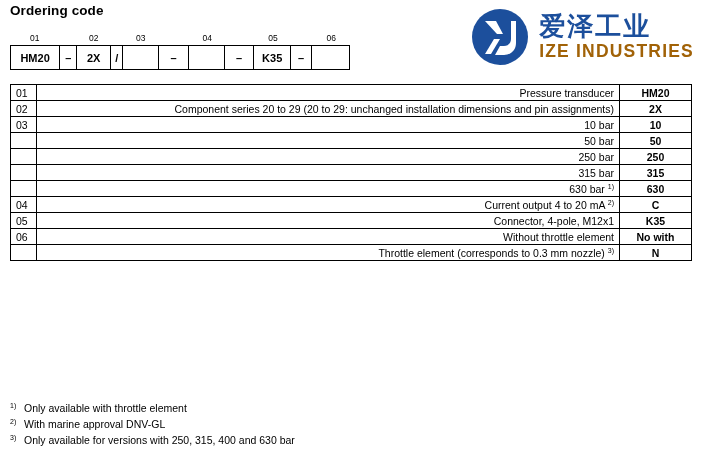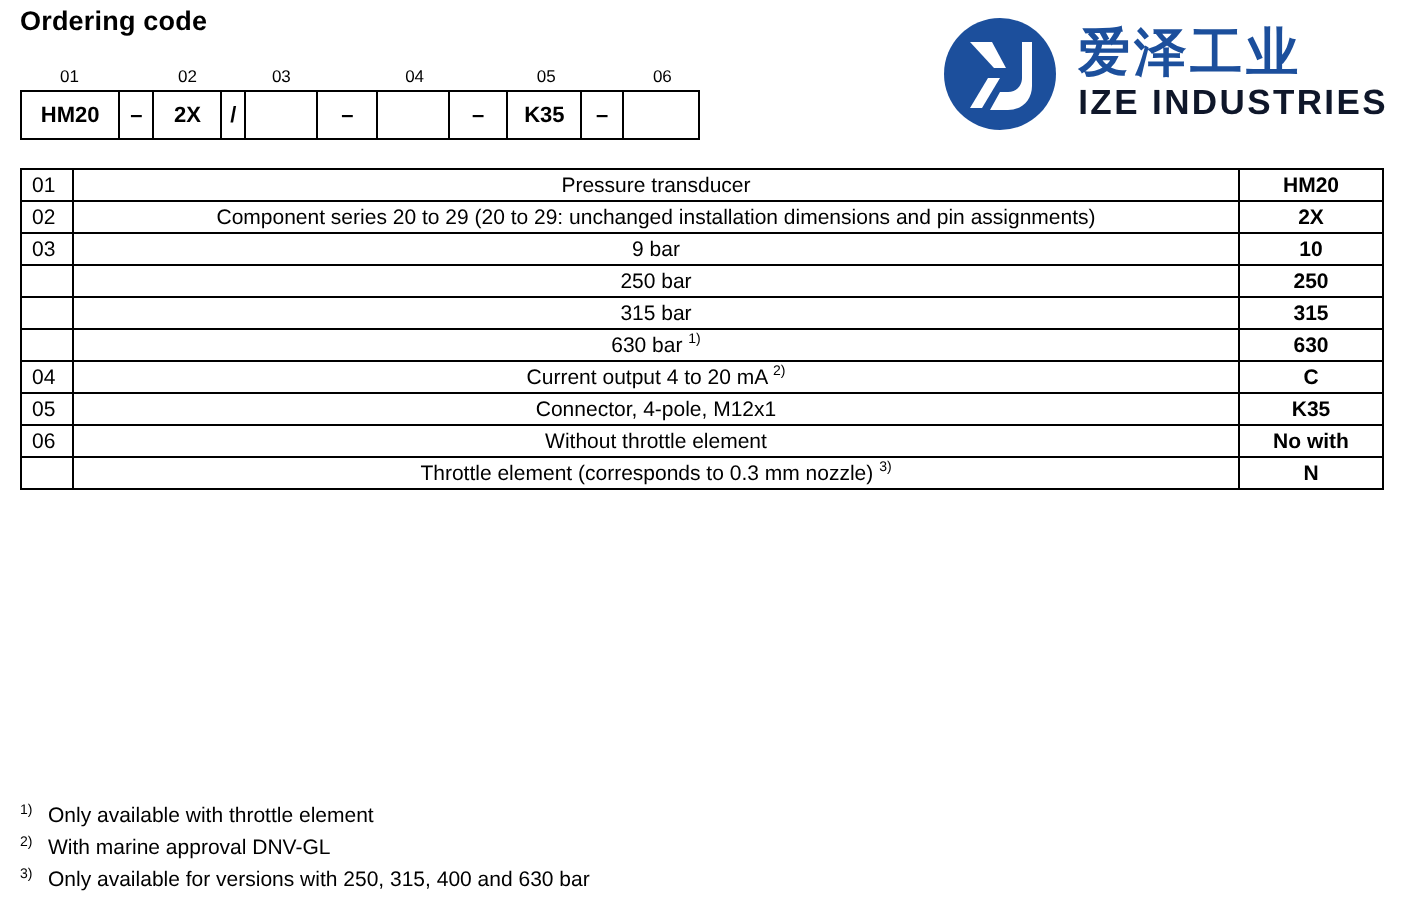--- a/index.html
+++ b/index.html
@@ -54,21 +54,21 @@
   }
   .logo-cn {
     font-size: 26px;
     font-weight: bold;
     color: #1c4f9c;
     letter-spacing: 2px;
   }
   .logo-en {
     font-size: 17.5px;
     font-weight: bold;
-    color: #0f172a;
+    color: #a16207;
     letter-spacing: 1.2px;
     margin-top: 2px;
   }
 
   
   .codebar {
     position: absolute;
     left: 10px;
     top: 30px;
     width: 340px;
@@ -137,21 +137,21 @@
     padding: 1px 5px;
     vertical-align: middle;
     box-sizing: border-box;
   }
   td.pos {
     width: 26px;
     text-align: left;
     padding-left: 5px;
   }
   td.desc {
-    text-align: center;
+    text-align: right;
   }
   td.code {
     width: 72px;
     text-align: center;
     font-weight: bold;
   }
   td.blank-pos { border-top: none; }
   sup { font-size: 7px; vertical-align: super; line-height: 0; }
 
   
@@ -223,22 +223,27 @@
         <td class="code">HM20</td>
       </tr>
       <tr>
         <td class="pos">02</td>
         <td class="desc">Component series 20 to 29 (20 to 29: unchanged installation dimensions and pin assignments)</td>
         <td class="code">2X</td>
       </tr>
 
       <tr>
         <td class="pos">03</td>
-        <td class="desc">9 bar</td>
+        <td class="desc">10 bar</td>
         <td class="code">10</td>
+      </tr>
+      <tr>
+        <td class="pos blank-pos"></td>
+        <td class="desc">50 bar</td>
+        <td class="code">50</td>
       </tr>
       <tr>
         <td class="pos blank-pos"></td>
         <td class="desc">250 bar</td>
         <td class="code">250</td>
       </tr>
       <tr>
         <td class="pos blank-pos"></td>
         <td class="desc">315 bar</td>
         <td class="code">315</td>

